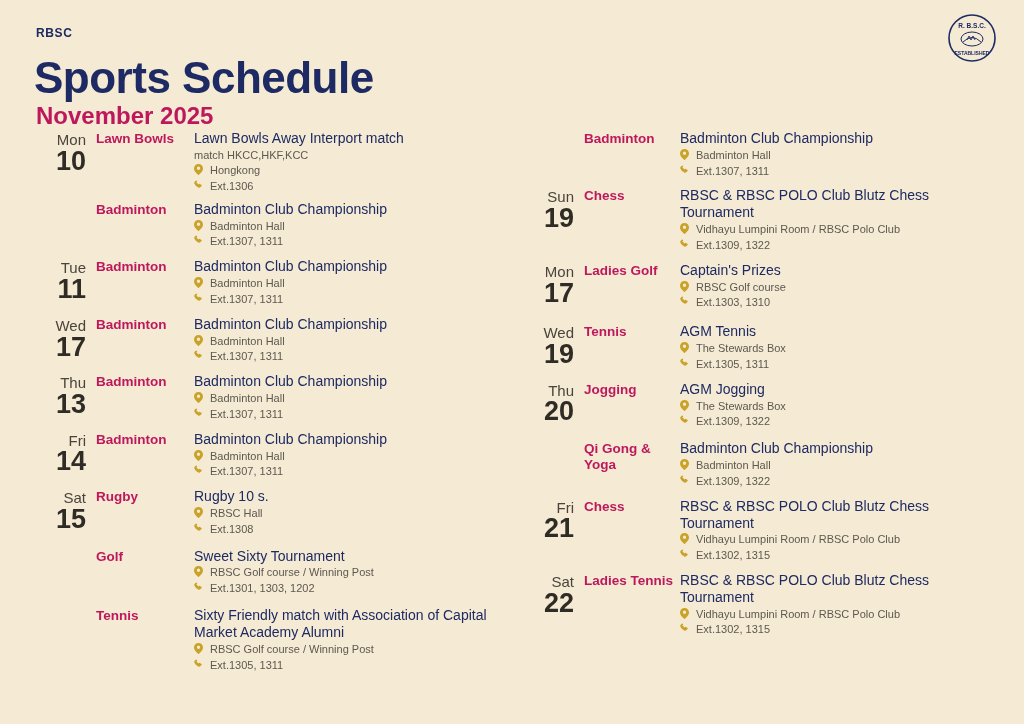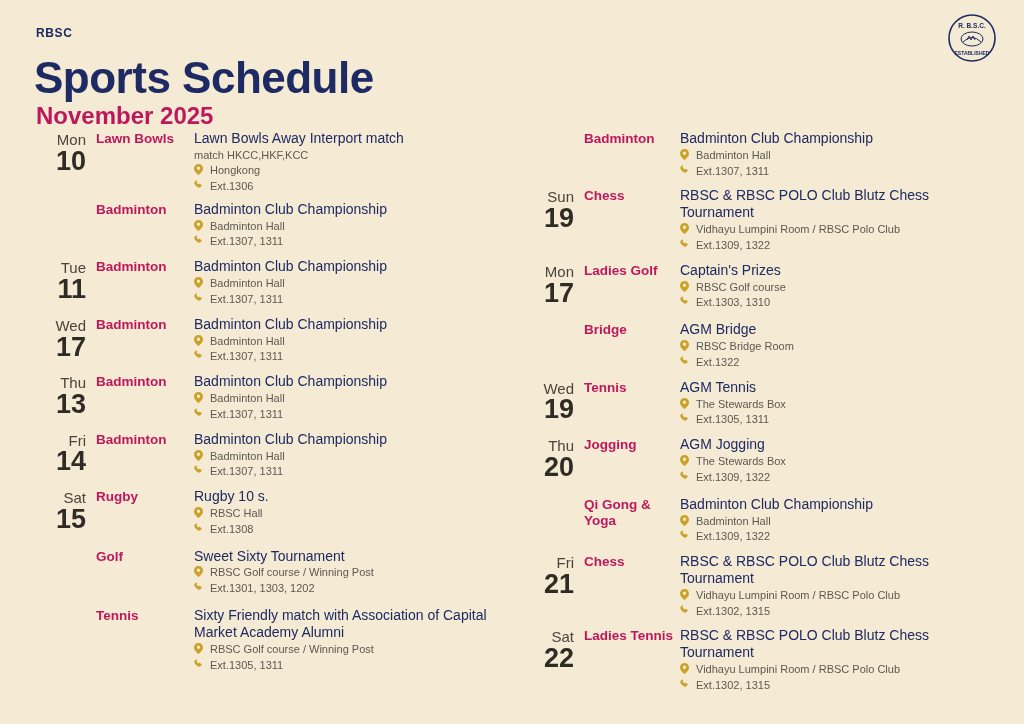--- a/index.html
+++ b/index.html
@@ -532,42 +532,20 @@
                 <span class="meta-icon">
                   <svg width="10" height="10" viewBox="0 0 10 10">
                       <path d="M2.1 0.4 0.7 1.8c-.5.5-.6 1.3-.2 1.9.9 1.6 2.2 2.9 3.8 3.8.6.4 1.4.3 1.9-.2l1.4-1.4c.3-.3.2-.7-.1-.9L6 3.9c-.3-.2-.6-.1-.8.1l-.5.6C3.8 4 3 3.2 2.4 2.3l.6-.5c.2-.2.3-.5.1-.8L2.1.4z" fill="#c9a227"></path>
                     </svg>
                 </span>
                 <span class="meta-text">Ext.1303, 1310</span>
               </div>
             </div>
           </div>
           <div class="spacer-4"></div>
-          <div class="event">
-            <div class="sport">Bridge</div>
-            <div class="detail">
-              <div class="ev-title">AGM Bridge</div>
-              <div class="meta-row">
-                <span class="meta-icon">
-                  <svg width="9" height="11" viewBox="0 0 9 11">
-                      <path d="M4.5 0C2 0 0 2 0 4.4 0 7.6 4.5 11 4.5 11S9 7.6 9 4.4C9 2 7 0 4.5 0zm0 6a1.7 1.7 0 1 1 0-3.4 1.7 1.7 0 0 1 0 3.4z" fill="#c9a227"></path>
-                    </svg>
-                </span>
-                <span class="meta-text">RBSC Bridge Room</span>
-              </div>
-              <div class="meta-row">
-                <span class="meta-icon">
-                  <svg width="10" height="10" viewBox="0 0 10 10">
-                      <path d="M2.1 0.4 0.7 1.8c-.5.5-.6 1.3-.2 1.9.9 1.6 2.2 2.9 3.8 3.8.6.4 1.4.3 1.9-.2l1.4-1.4c.3-.3.2-.7-.1-.9L6 3.9c-.3-.2-.6-.1-.8.1l-.5.6C3.8 4 3 3.2 2.4 2.3l.6-.5c.2-.2.3-.5.1-.8L2.1.4z" fill="#c9a227"></path>
-                    </svg>
-                </span>
-                <span class="meta-text">Ext.1322</span>
-              </div>
-            </div>
-          </div>
         </div>
       </div>
 
       <div class="day-block">
         <div class="date-cell right-col">
           <div class="dow">Wed</div>
           <div class="dnum">19</div>
         </div>
         <div class="events">
           <div class="event">

